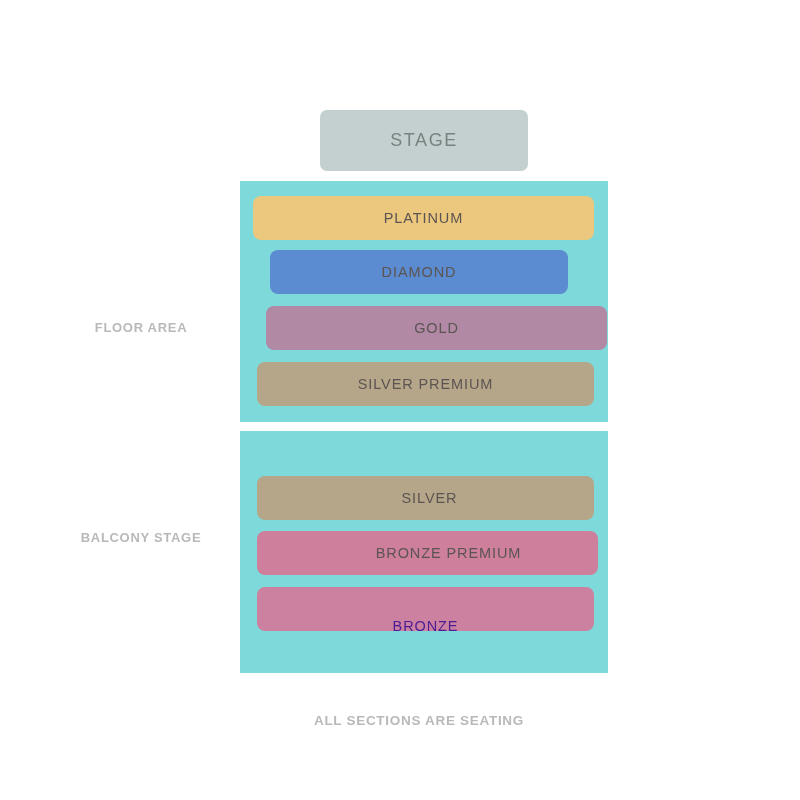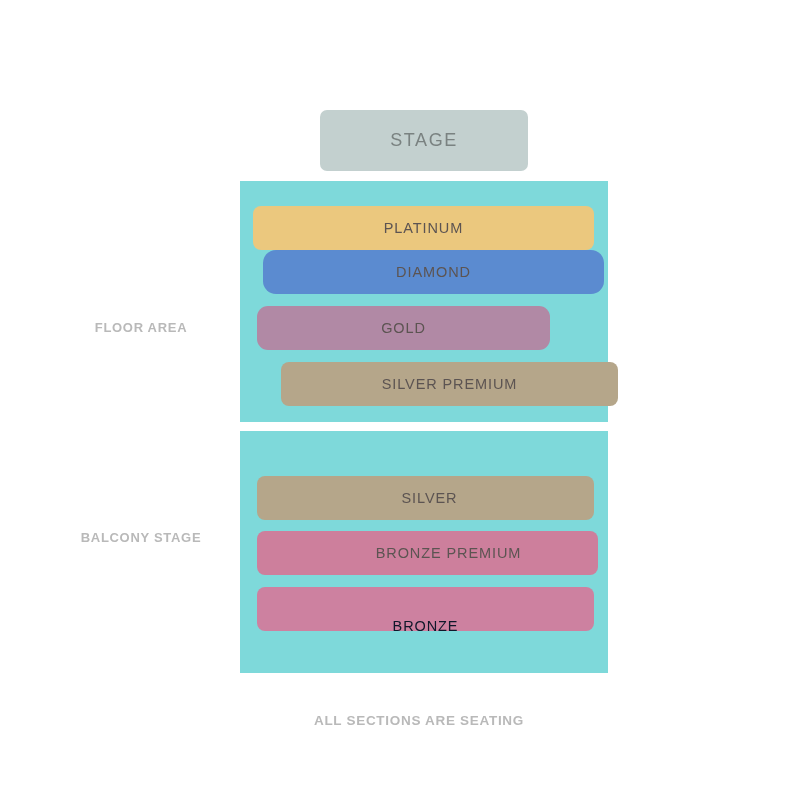--- a/index.html
+++ b/index.html
@@ -69,23 +69,23 @@
   }
   .section-label {
     font-size: 14.5px;
     letter-spacing: 0.9px;
     color: #5c5452;
     font-weight: 400;
     white-space: nowrap;
   }
 
   
-  .bar-platinum       { left: 253px; top: 206px; width: 341px; }
-  .bar-diamond        { left: 263px; top: 250px; width: 341px; border-radius: 13px; }
-  .bar-gold           { left: 257px; top: 306px; width: 293px; border-radius: 11px; }
+  .bar-platinum       { left: 253px; top: 196px; width: 341px; }
+  .bar-diamond        { left: 270px; top: 250px; width: 298px; }
+  .bar-gold           { left: 266px; top: 306px; width: 341px; }
   .bar-silver-premium { left: 257px; top: 362px; width: 337px; }
   .bar-silver         { left: 257px; top: 476px; width: 337px; padding-left: 8px; }
   .bar-bronze-premium { left: 257px; top: 531px; width: 341px; }
   .bar-bronze         { left: 257px; top: 587px; width: 337px; }
 
   
   .area-name {
     position: absolute;
     width: 230px;
     left: 26px;
@@ -129,34 +129,34 @@
   </div>
 
   <div class="section-bar bar-diamond" style="background-color: rgb(91, 139, 208);">
     <span class="section-label" style="color: rgb(92, 84, 82);">DIAMOND</span>
   </div>
 
   <div class="section-bar bar-gold" style="background-color: rgb(177, 137, 165);">
     <span class="section-label" style="color: rgb(92, 84, 82);">GOLD</span>
   </div>
 
-  <div class="section-bar bar-silver-premium" style="background-color: rgb(181, 166, 138); margin-left: 24px;">
+  <div class="section-bar bar-silver-premium" style="background-color: rgb(181, 166, 138);">
     <span class="section-label" style="color: rgb(92, 84, 82);">SILVER PREMIUM</span>
   </div>
 
   <div class="section-bar bar-silver" style="background-color: rgb(181, 166, 138);">
     <span class="section-label" style="color: rgb(92, 84, 82);">SILVER</span>
   </div>
 
   <div class="section-bar bar-bronze-premium" style="background-color: rgb(205, 127, 156);">
     <span class="section-label" style="color: rgb(92, 84, 82); margin-left: 42px;">BRONZE PREMIUM</span>
   </div>
 
   <div class="section-bar bar-bronze" style="background-color: rgb(205, 129, 160);">
-    <span class="section-label" style="color: #0f172a; margin-top: 34px;">BRONZE</span>
+    <span class="section-label" style="color: #4c1d95; margin-top: 34px;">BRONZE</span>
   </div>
 
   <div class="area-name area-name-floor" style="color: rgb(185, 185, 185);">FLOOR AREA</div>
 
   <div class="area-name area-name-balcony" style="color: rgb(185, 185, 185);">BALCONY STAGE</div>
 
   <div class="footer-note" style="color: rgb(185, 185, 185);">ALL SECTIONS ARE SEATING</div>
 
 </div>
 

